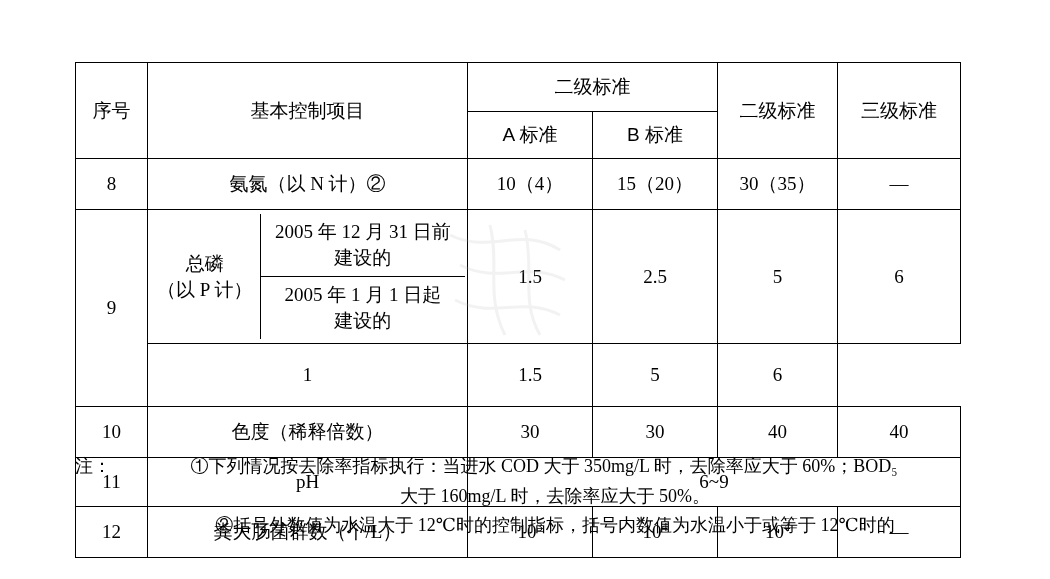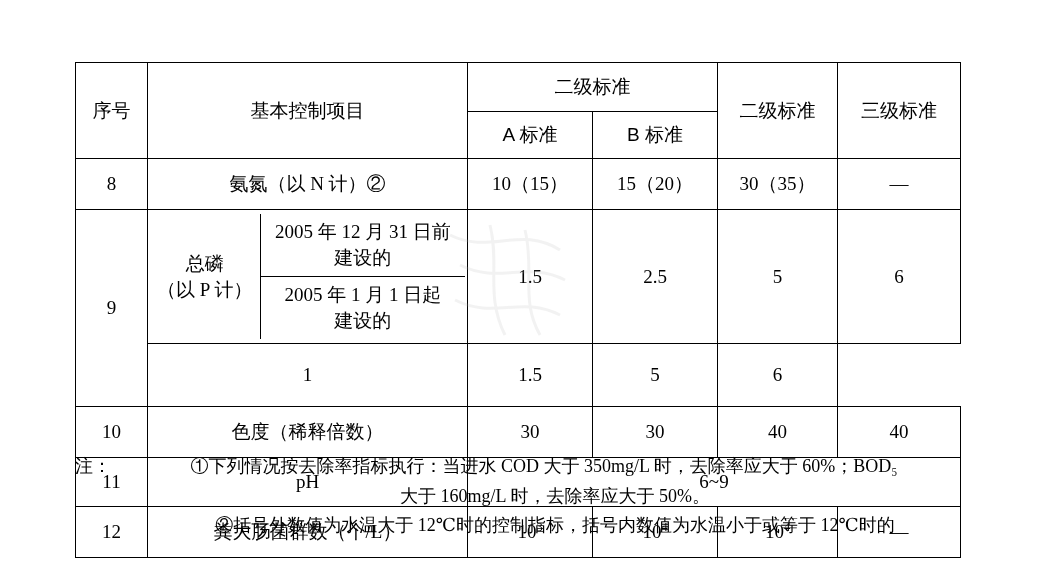--- a/index.html
+++ b/index.html
@@ -153,21 +153,21 @@
         <td rowspan="2" class="hdr-big">三级标准</td>
       </tr>
       <tr class="row-h2">
         <td class="sub-hdr">A 标准</td>
         <td class="sub-hdr">B 标准</td>
       </tr>
 
       <tr class="row-8">
         <td>8</td>
         <td class="itemname">氨氮（以 N 计）②</td>
-        <td class="num">10（15）</td>
+        <td class="num">10（4）</td>
         <td class="num">15（20）</td>
         <td class="num">30（35）</td>
         <td class="num">—</td>
       </tr>
 
       <tr class="row-9">
         <td rowspan="2">9</td>
         <td class="sub-split">
           <table>
             <colgroup>

